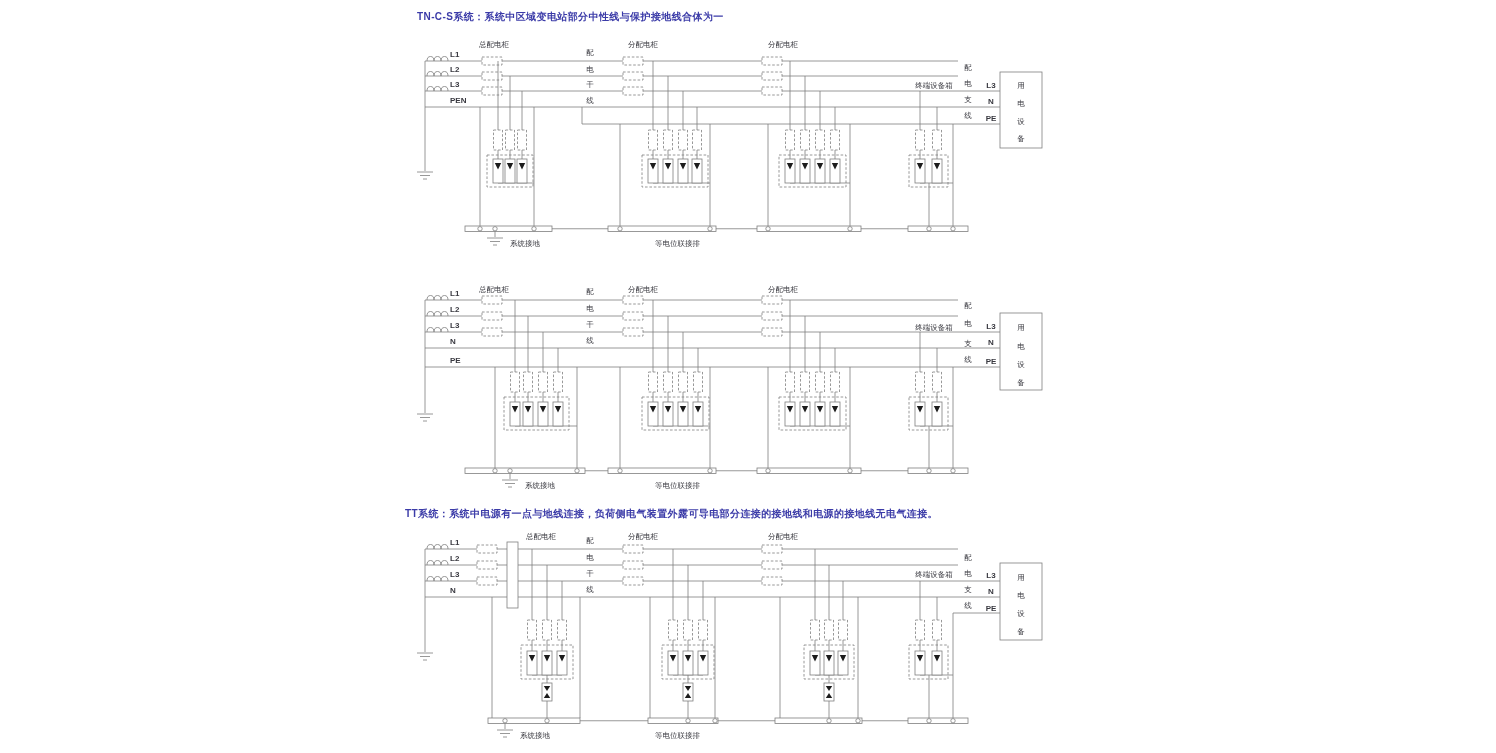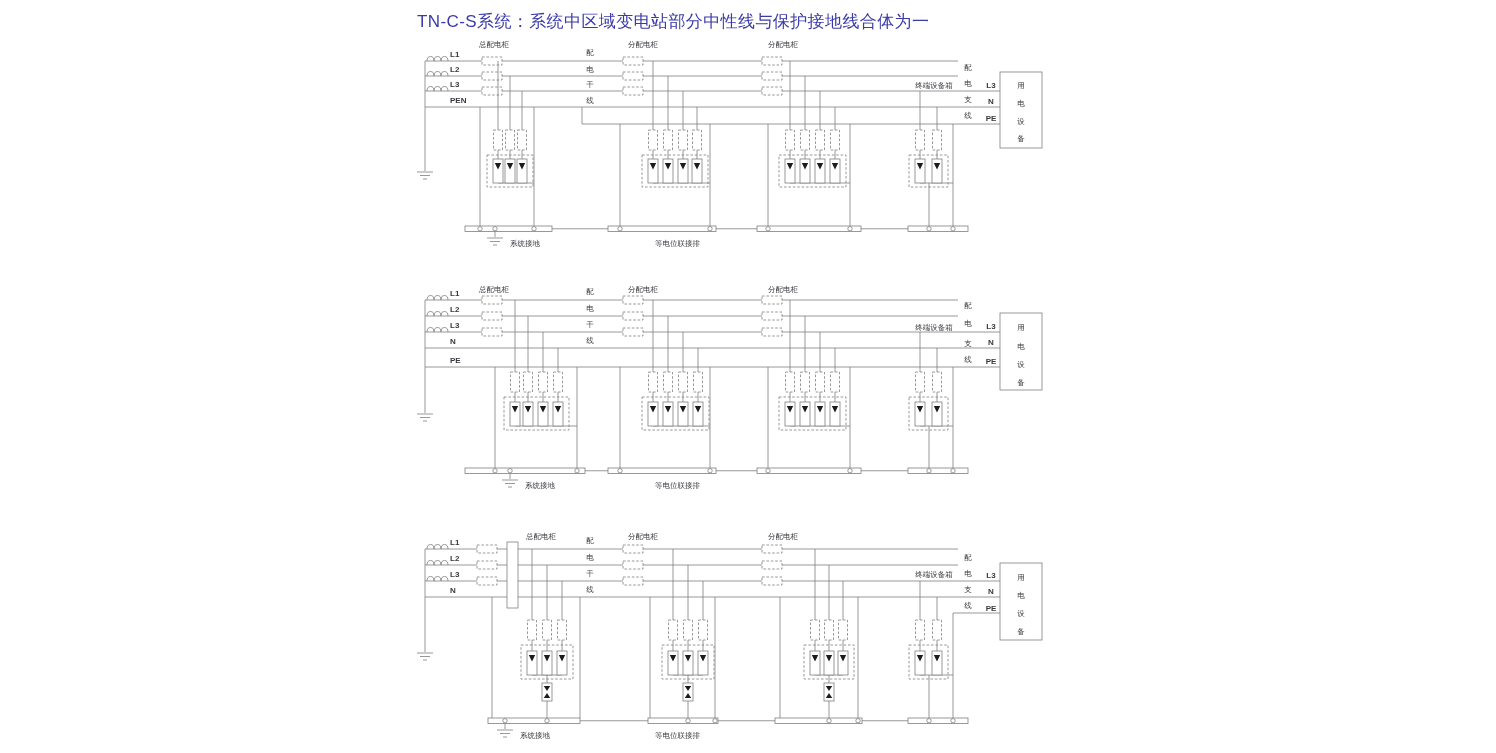--- a/index.html
+++ b/index.html
@@ -1,34 +1,35 @@
 <!DOCTYPE html>
 <html><head>
 <meta charset="utf-8">
 <style>
   html,body{margin:0;padding:0;background:#fff;}
   .page{position:relative;width:1496px;height:753px;background:#ffffff;overflow:hidden;
         font-family:"Liberation Sans",sans-serif;}
-  .sec-title{position:absolute;font-size:17px;font-weight:400;letter-spacing:.4px;
+  .sec-title{position:absolute;font-size:10px;font-weight:700;letter-spacing:.4px;
              color:#3b3ba8;white-space:nowrap;font-family:"Liberation Sans",sans-serif;}
   svg{position:absolute;overflow:visible;}
   svg line, svg path{stroke:#7f7f7f;stroke-width:.8;fill:none;}
   svg rect{stroke:#7f7f7f;stroke-width:.8;fill:#ffffff;}
   svg circle{stroke:#7f7f7f;stroke-width:.8;fill:#ffffff;}
   svg text{fill:#38383f;font-size:7.5px;font-family:"Liberation Sans",sans-serif;}
   svg .dash{stroke-dasharray:2.6 1.8;}
   svg .tri{fill:#1c1c1c;stroke:none;}
   svg .b{font-weight:700;font-size:8px;}
   svg .nofill{fill:none;}
 </style>
 </head>
 <body>
 
 <div class="page">
   <div class="sec-title" style="left:417px;top:10px;">TN-C-S系统：系统中区域变电站部分中性线与保护接地线合体为一</div>
+  <div class="sec-title" style="left:405px;top:507px;">TT系统：系统中电源有一点与地线连接，负荷侧电气装置外露可导电部分连接的接地线和电源的接地线无电气连接。</div>
 
   <svg id="svg0" style="left:400px;top:36px;" width="660" height="216" viewBox="400 36 660 216">
       <g>
         <line x1="425" y1="61" x2="958" y2="61"></line>
         <path d="M427,61 a3.5,4.5 0 0 1 7,0 a3.5,4.5 0 0 1 7,0 a3.5,4.5 0 0 1 7,0"></path>
         <line x1="425" y1="76" x2="958" y2="76"></line>
         <path d="M427,76 a3.5,4.5 0 0 1 7,0 a3.5,4.5 0 0 1 7,0 a3.5,4.5 0 0 1 7,0"></path>
         <line x1="425" y1="91" x2="1000" y2="91"></line>
         <path d="M427,91 a3.5,4.5 0 0 1 7,0 a3.5,4.5 0 0 1 7,0 a3.5,4.5 0 0 1 7,0"></path>
         <line x1="425" y1="107" x2="1000" y2="107"></line>

